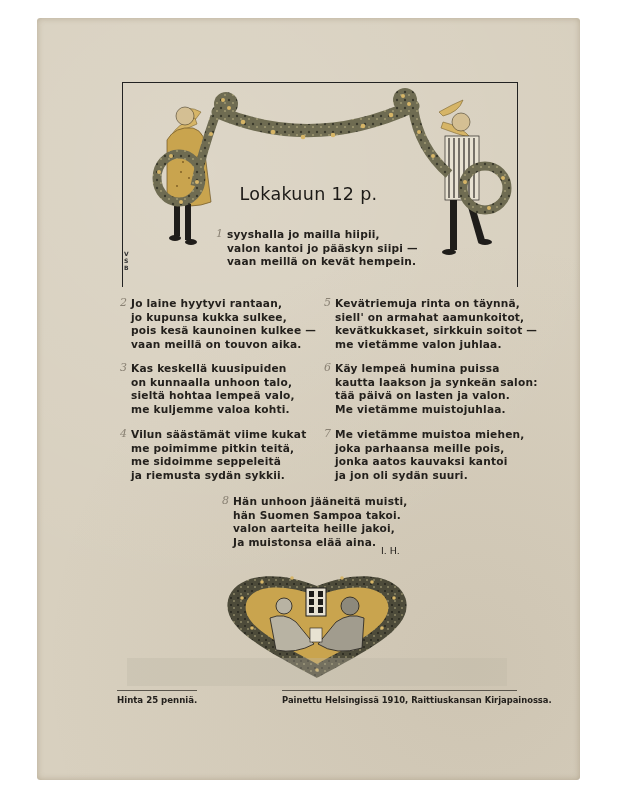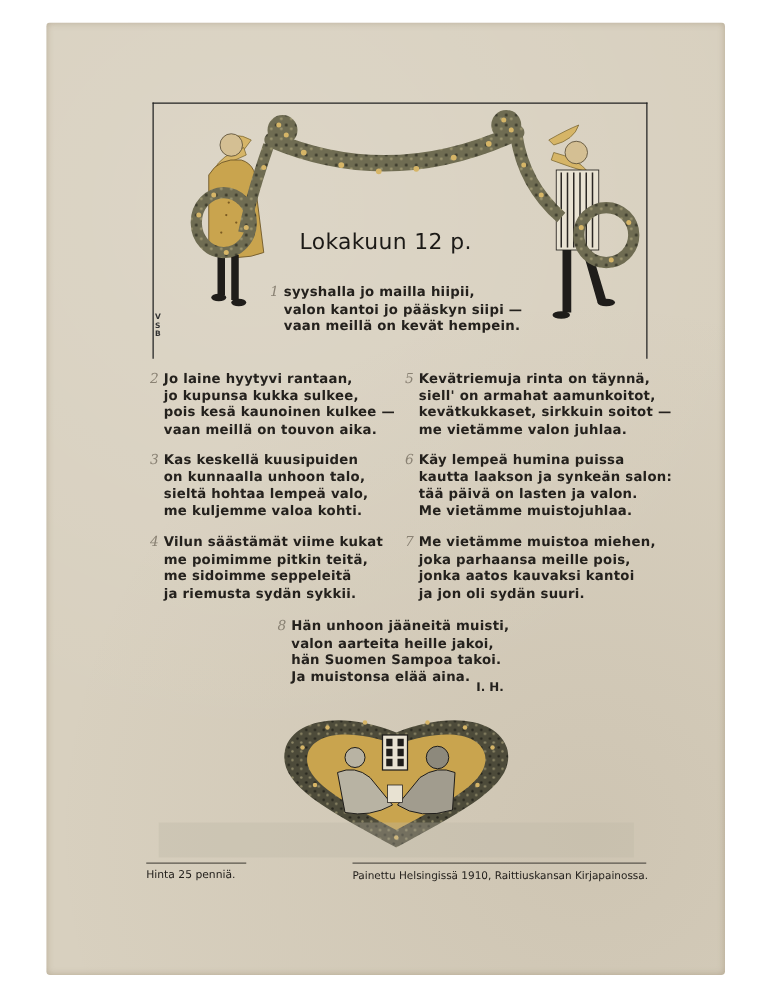--- a/index.html
+++ b/index.html
@@ -12,23 +12,23 @@
           box-shadow: inset 0 0 6px rgba(120,100,70,0.35); }
   .frame { position:absolute; left:85px; top:64px; width:394px; height:204px;
            border-top:1.5px solid #222; border-left:1.5px solid #222; border-right:1.5px solid #222; }
   .title { position:absolute; left:0; width:543px; top:166px; text-align:center;
            font-size:17.5px; font-weight:normal; letter-spacing:0.3px; color:#1c1a17; }
   .stanza { position:absolute; font-size:10.6px; line-height:13.6px; font-weight:bold; color:#24211d;
             letter-spacing:0.2px; white-space:nowrap; }
   .stanza .num { position:absolute; left:-11px; top:-1px; font-family:"DejaVu Serif", serif;
                  font-style:italic; font-weight:normal; font-size:11px; color:#8a8274; }
   .stanza .line { display:block; }
-  .sig { position:absolute; left:344px; top:527px; font-size:9.5px; font-weight:bold; color:#24211d; }
+  .sig { position:absolute; left:344px; top:527px; font-size:9.5px; font-weight:normal; color:#24211d; }
   .rule { position:absolute; height:1px; background:#5a554c; }
-  .foot { position:absolute; font-size:8.6px; font-weight:normal; color:#24211d; white-space:nowrap; }
+  .foot { position:absolute; font-size:8.6px; font-weight:bold; color:#24211d; white-space:nowrap; }
   .illus { position:absolute; }
   .faint { position:absolute; left:90px; top:640px; width:380px; height:28px;
            background:rgba(190,182,165,0.35); }
 </style>
 </head>
 <body>
 
 <div class="page">
 
   <div class="frame"></div>
@@ -165,22 +165,22 @@
     <span class="num">7</span>
     <span class="line">Me vietämme muistoa miehen,</span>
     <span class="line">joka parhaansa meille pois,</span>
     <span class="line">jonka aatos kauvaksi kantoi</span>
     <span class="line">ja jon oli sydän suuri.</span>
   </div>
 
   <div class="stanza" style="left:196px;top:477px;">
     <span class="num">8</span>
     <span class="line">Hän unhoon jääneitä muisti,</span>
+    <span class="line">hän Suomen Sampoa takoi.</span>
     <span class="line">valon aarteita heille jakoi,</span>
-    <span class="line">hän Suomen Sampoa takoi.</span>
     <span class="line">Ja muistonsa elää aina.</span>
   </div>
 
   <div class="sig">I. H.</div>
 
   <svg class="illus" style="left:185px;top:550px" width="190" height="112" viewBox="0 0 190 112">
     <defs>
       <pattern id="leaf2" width="7" height="7" patternUnits="userSpaceOnUse">
         <rect width="7" height="7" fill="#4d4b3a"></rect>
         <circle cx="2" cy="2" r="1" fill="#26251d"></circle>

